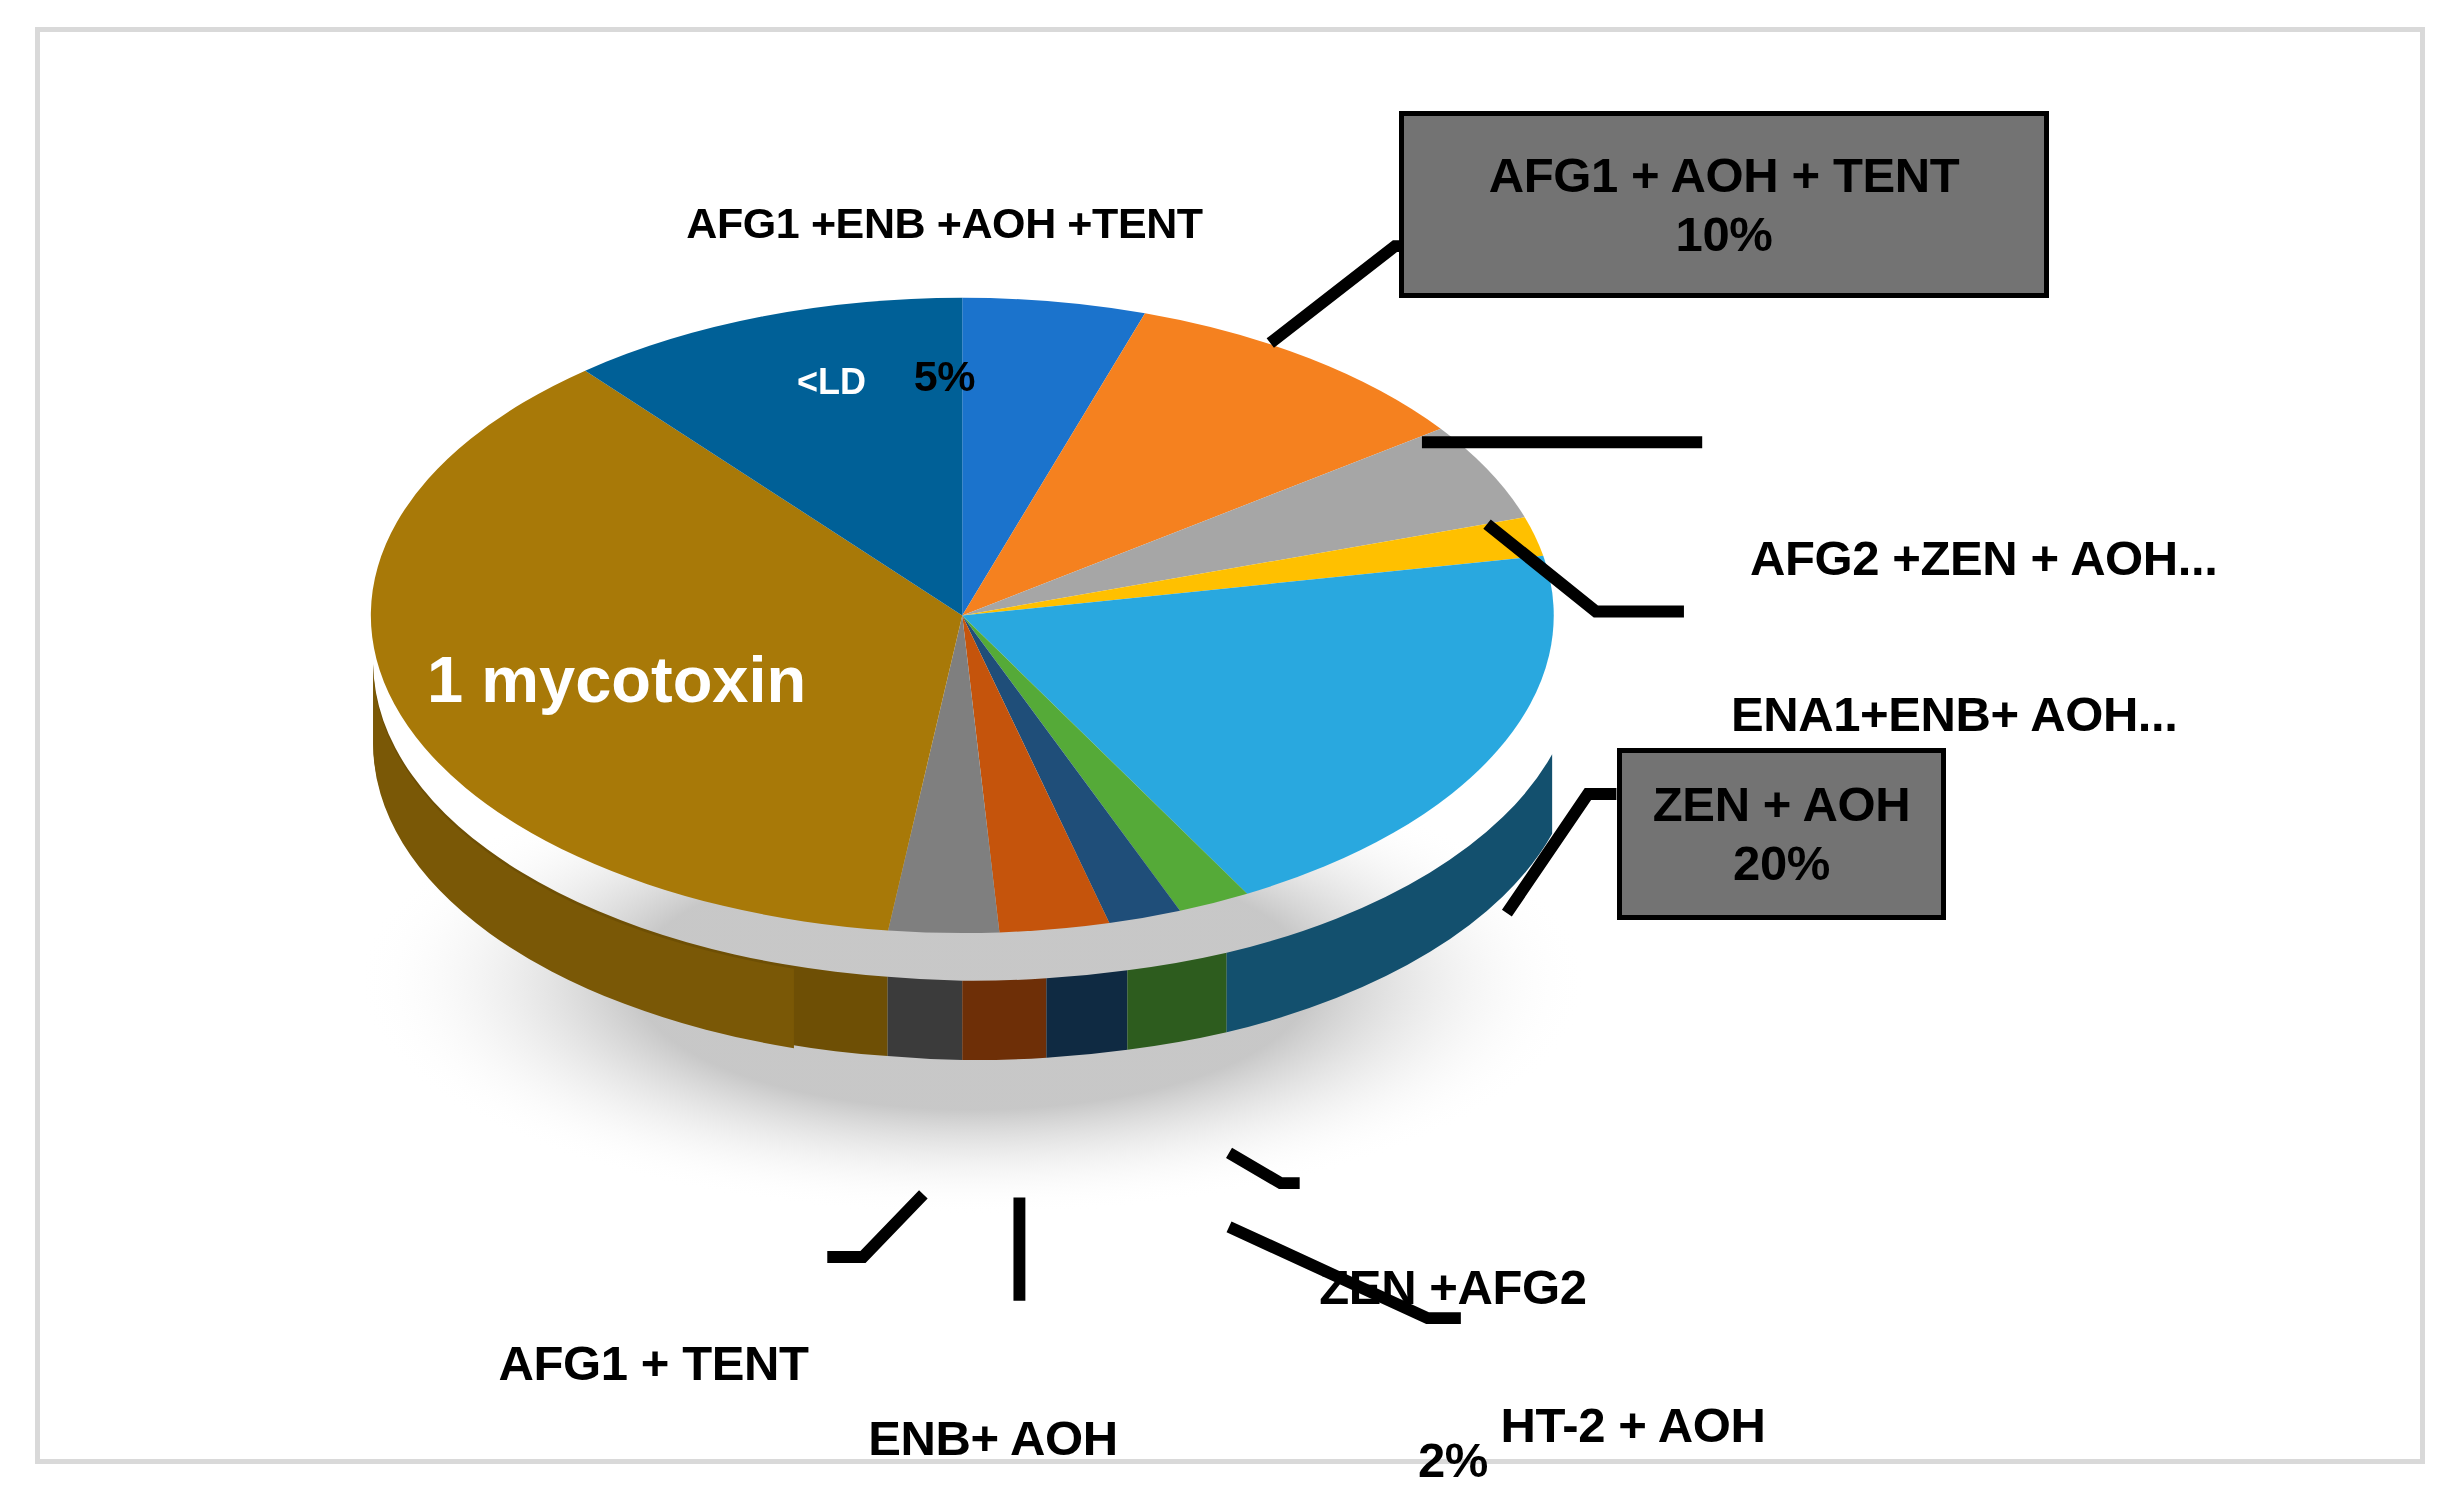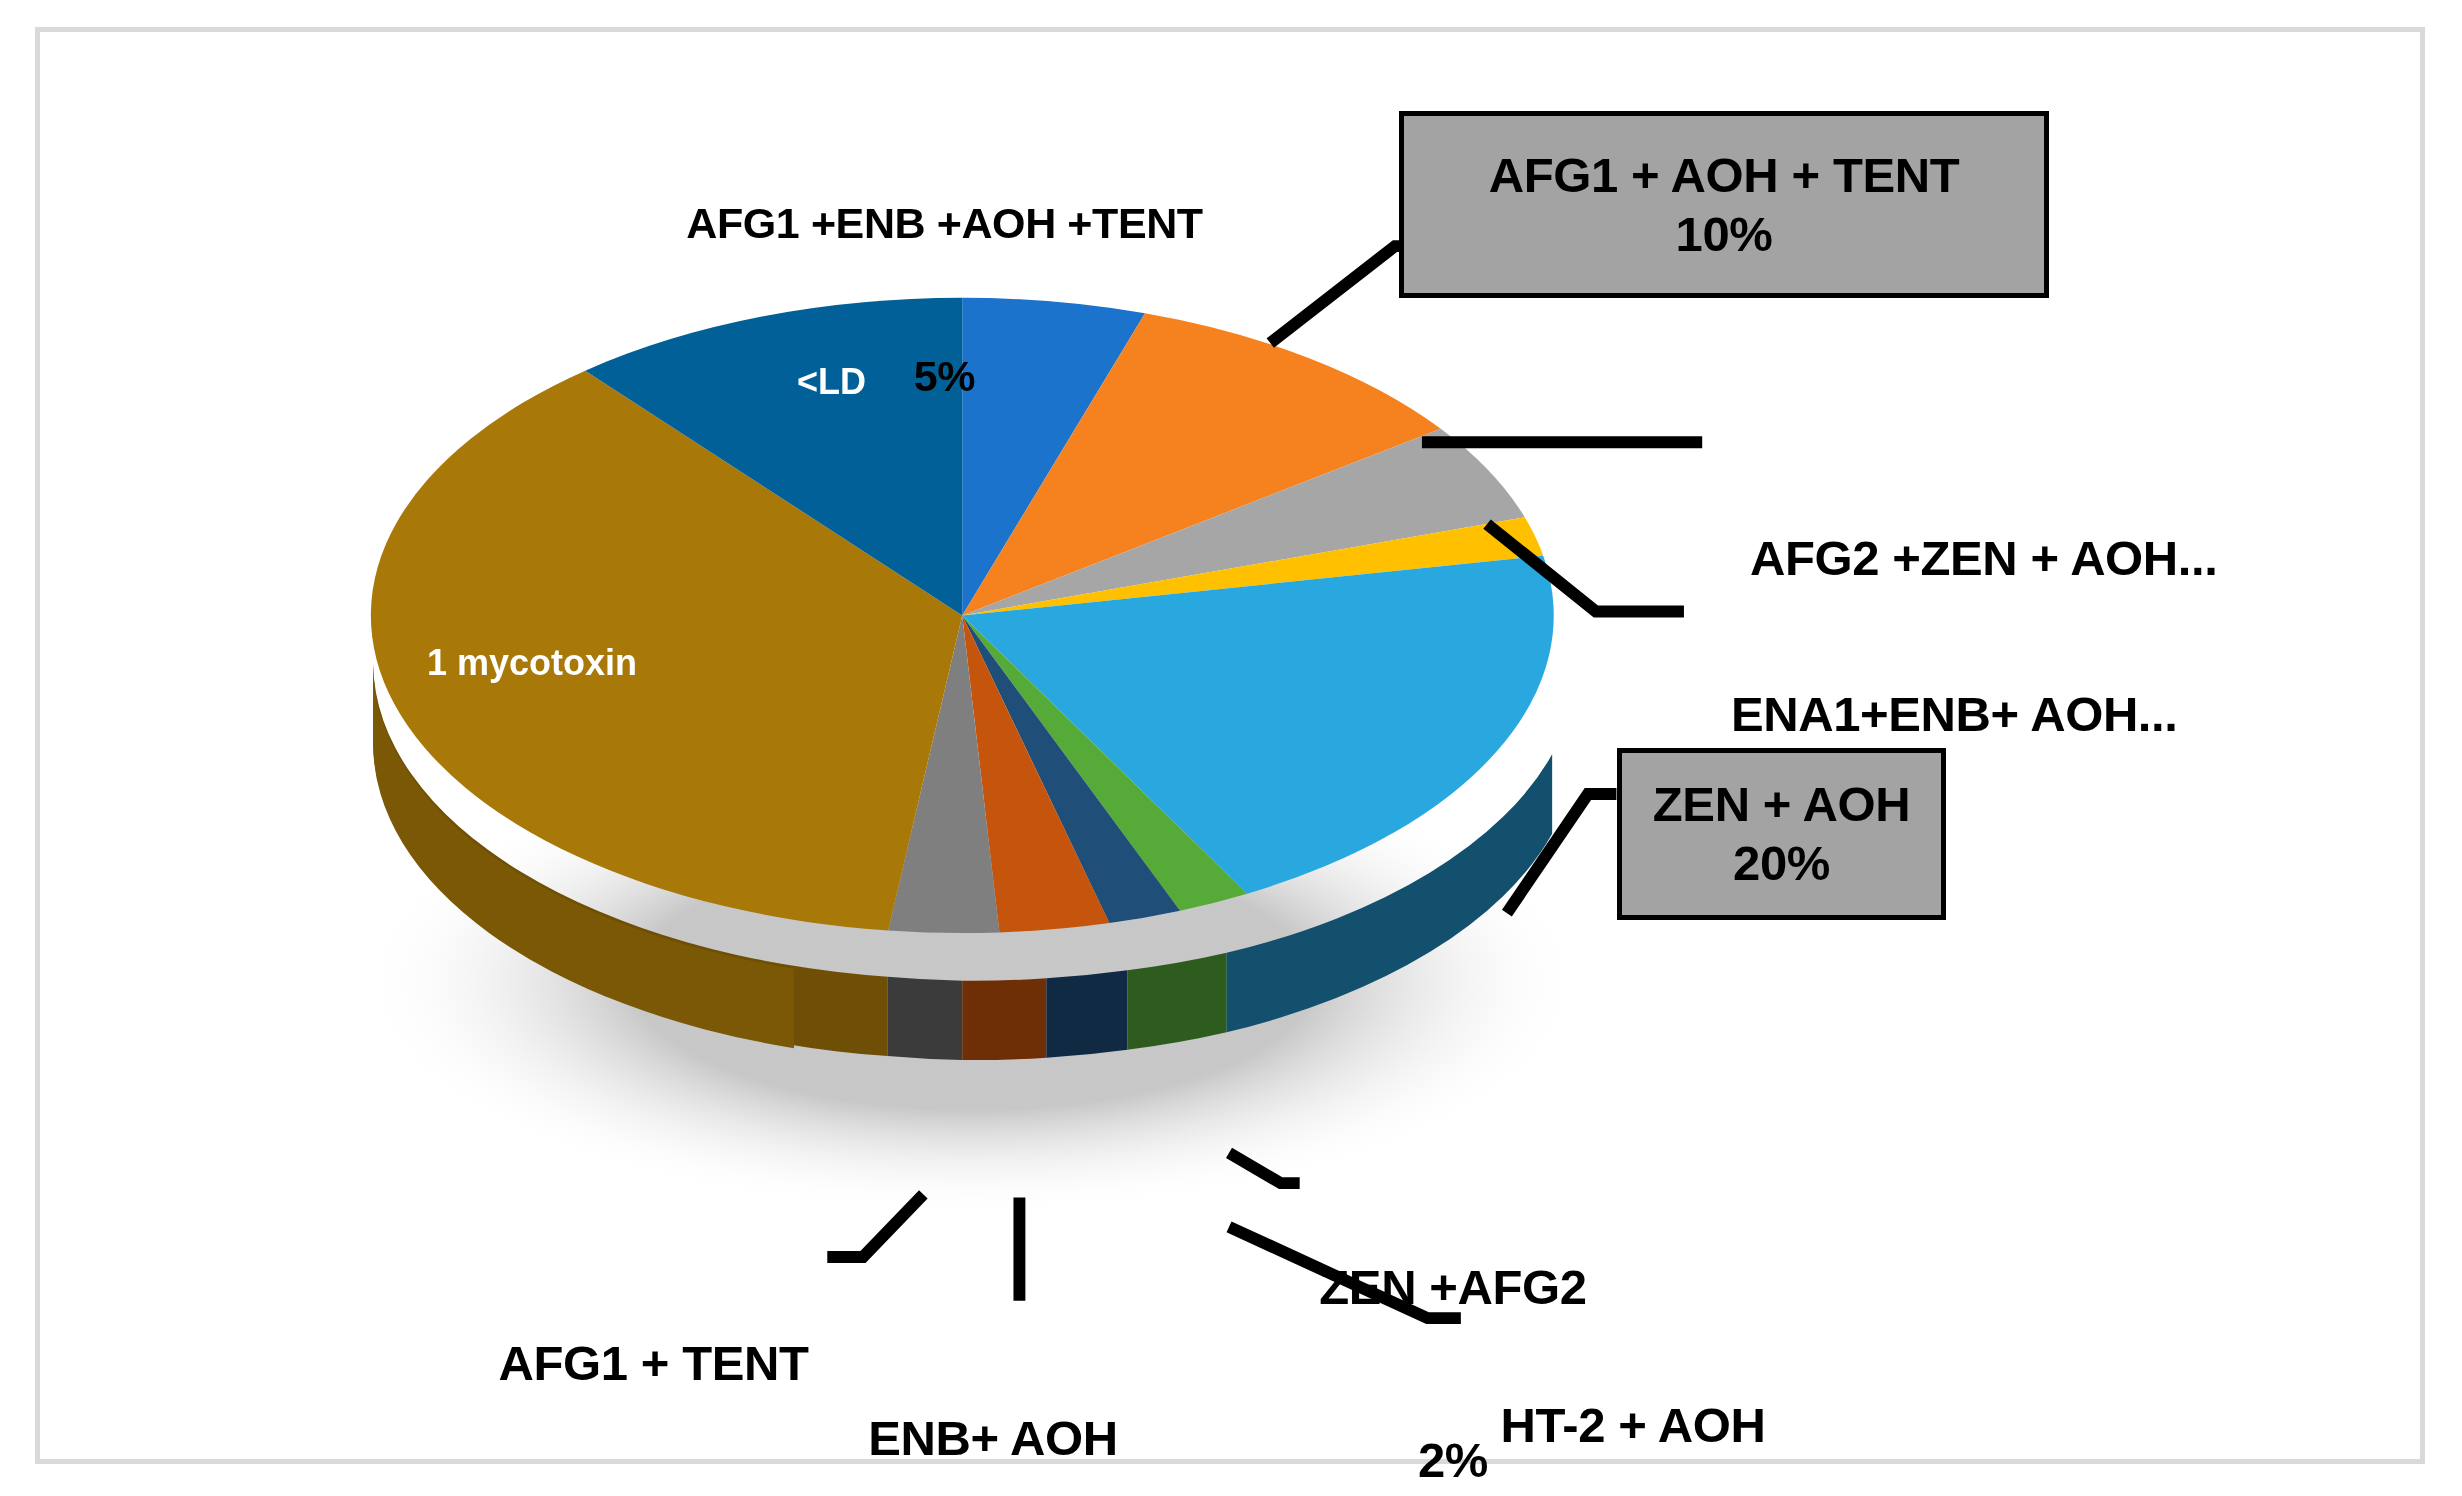--- a/index.html
+++ b/index.html
@@ -14,21 +14,21 @@
   svg.pie{position:absolute;left:0;top:0;width:2462px;height:1496px;
           overflow:visible;}
 
   .lbl{position:absolute;color:#000;font-weight:bold;
        font-family:"Liberation Sans",sans-serif;
        line-height:1.18;white-space:pre;letter-spacing:-0.4px;}
 
   .lbl.c{text-align:center;}
   .lbl.l{text-align:left;}
 
-  .boxlbl{position:absolute;border:5.6px solid #000;background:#a3a3a3;
+  .boxlbl{position:absolute;border:5.6px solid #000;background:#737373;
           color:#000;font-weight:bold;text-align:center;
           font-family:"Liberation Sans",sans-serif;line-height:1.2;
           box-sizing:border-box;display:flex;flex-direction:column;
           align-items:center;justify-content:center;letter-spacing:-0.4px;}
 
   .inpie{position:absolute;color:#fff;font-weight:bold;
          font-family:"Liberation Sans",sans-serif;white-space:nowrap;}
 </style>
 </head>
 <body>
@@ -130,18 +130,18 @@
   <div class="lbl c" style="left:467px;top:1219px;width:373px;font-size:49px;">
     <div>AFG1 + TENT</div>
     
   </div>
 
   <div class="lbl c" style="left:834px;top:1294px;width:318px;font-size:49px;">
     <div>ENB+ AOH</div>
     
   </div>
 
-  <div class="inpie" style="left:427px;top:642px;font-size:36px;">1 mycotoxin</div>
+  <div class="inpie" style="left:427px;top:642px;font-size:65px;">1 mycotoxin</div>
 
   <div class="inpie" style="left:797px;top:361px;font-size:36px;">&lt;LD</div>
 
 </div>
 
 
 </body></html>

